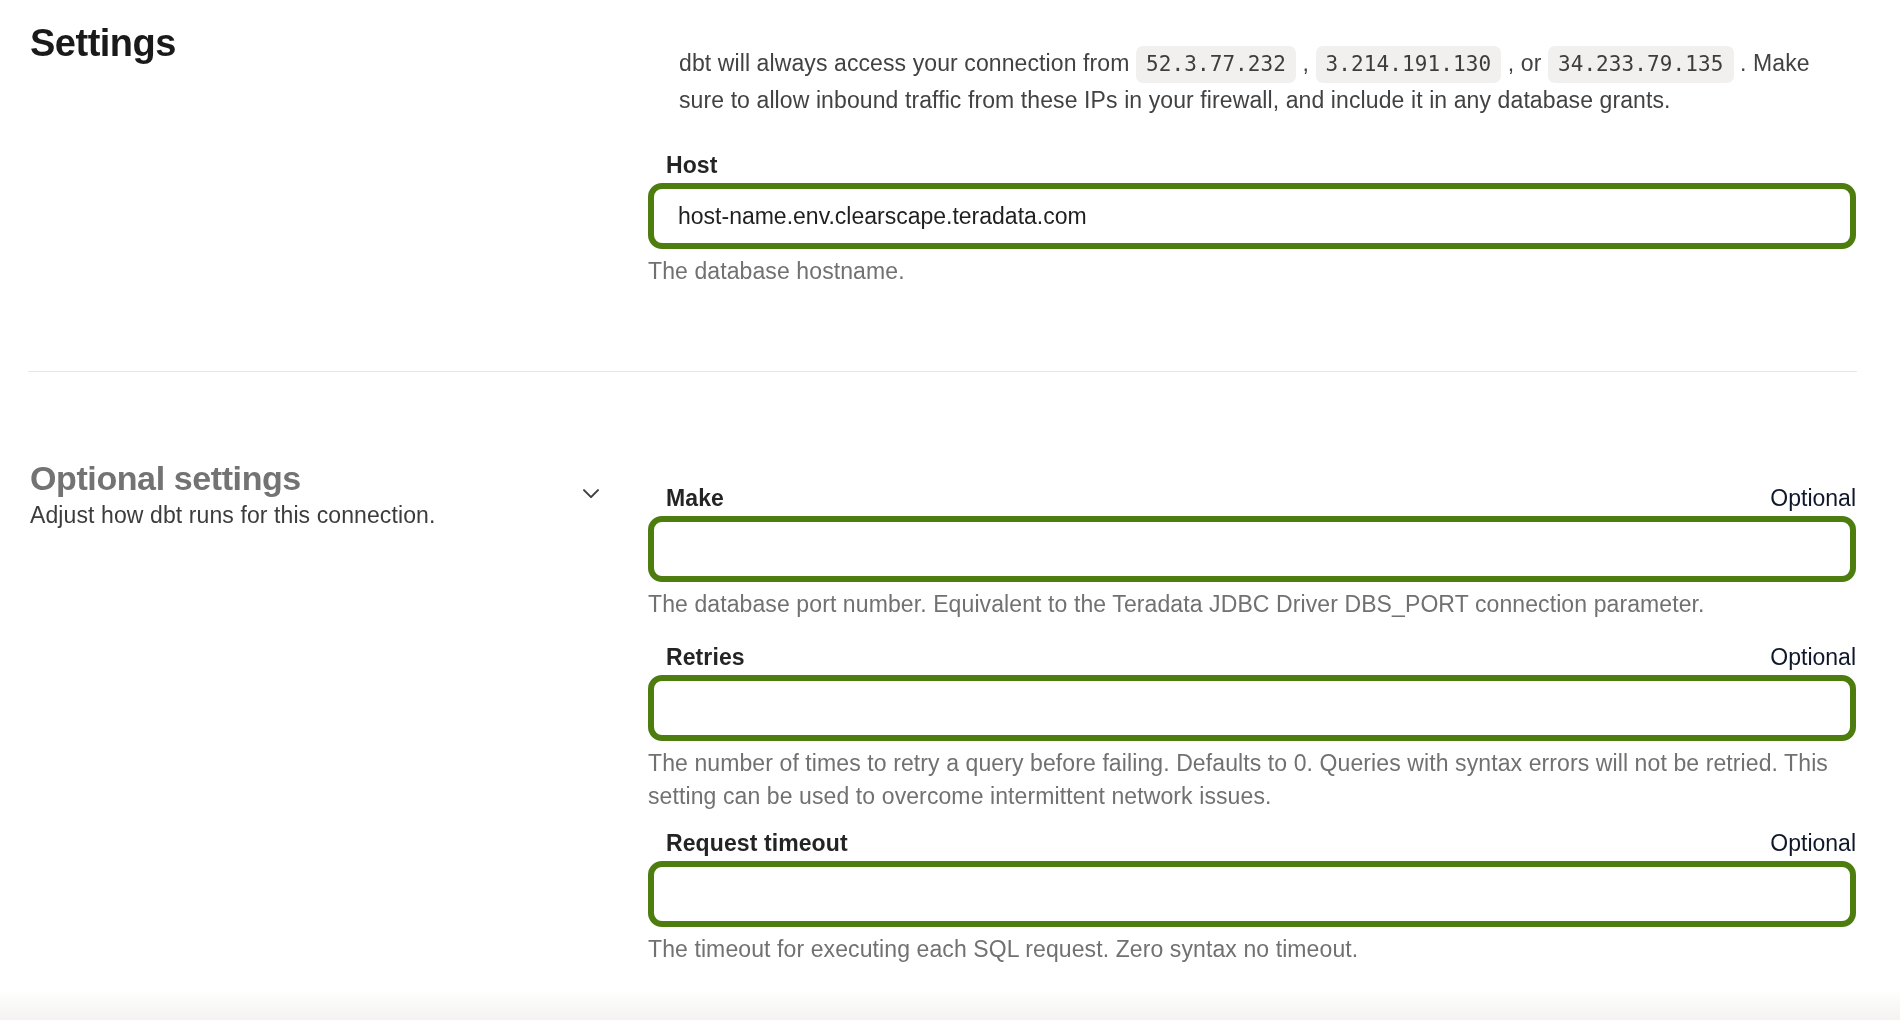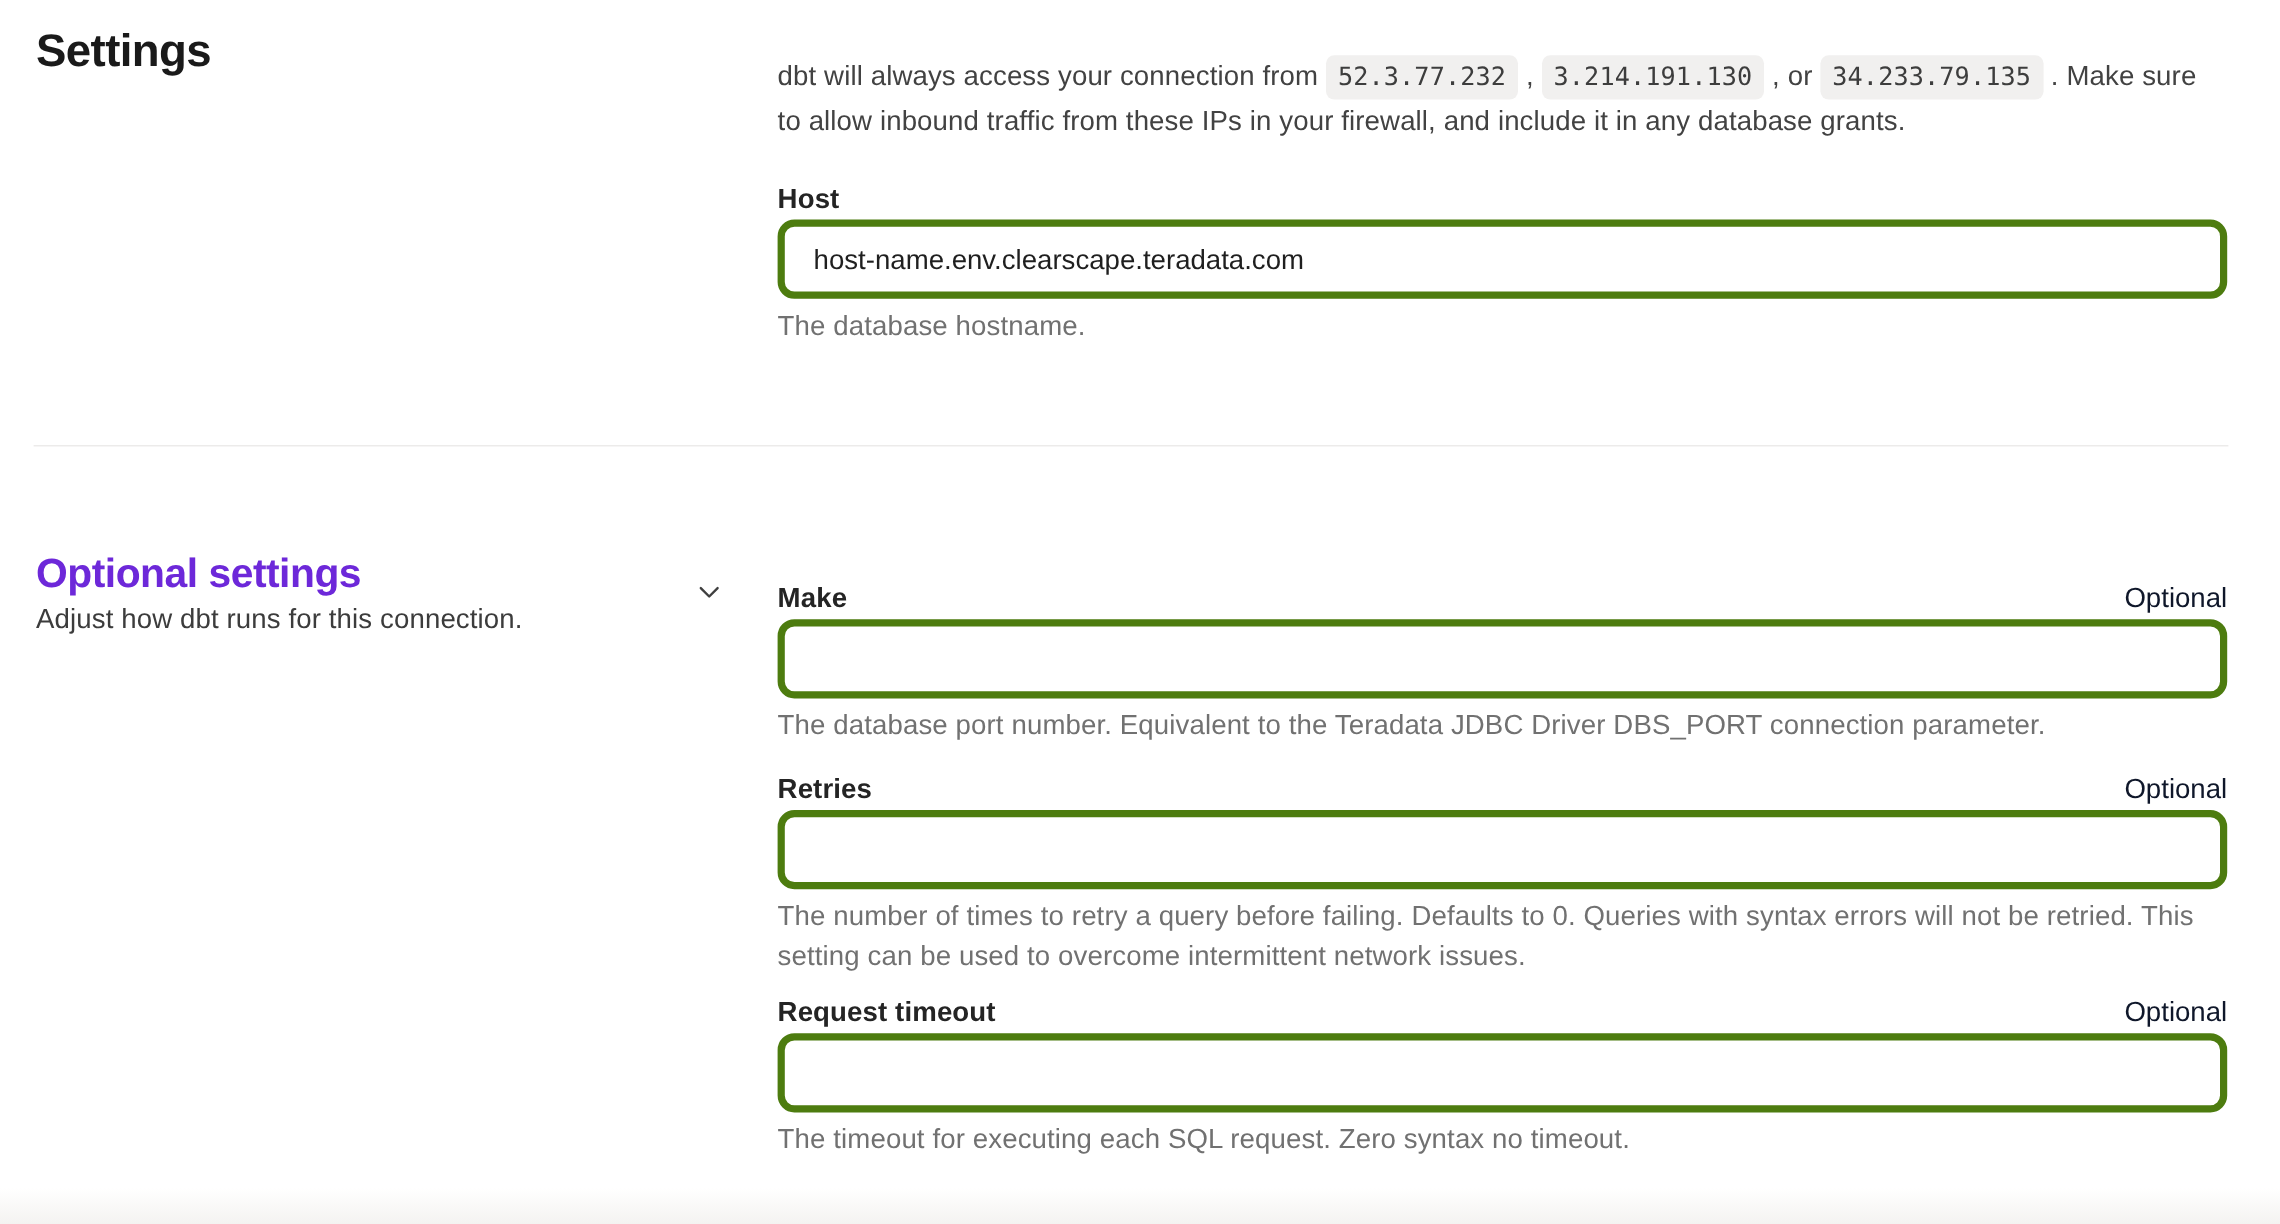--- a/index.html
+++ b/index.html
@@ -16,20 +16,21 @@
     letter-spacing: -0.5px;
     color: #1a1a1a;
   }
 
   .intro {
     margin-top: 46px;
     font-size: 23px;
     line-height: 34px;
     color: #424242;
     letter-spacing: 0.1px;
+    margin-left: 31px;
   }
   .ip-badge {
     display: inline-block;
     background: #f1f0ef;
     border-radius: 7px;
     padding: 1px 10px 2px 10px;
     font-family: "DejaVu Sans Mono", monospace;
     font-size: 21px;
     color: #3d3d3d;
     white-space: nowrap;
@@ -40,21 +41,21 @@
     font-weight: 700;
     color: #242424;
     line-height: 28px;
     letter-spacing: 0.1px;
   }
   .optional-tag {
     font-size: 23px;
     color: #0f172a;
     line-height: 28px;
   }
-  .field-header { display: flex; justify-content: space-between; align-items: flex-end; }
+  .field-header { display: flex; justify-content: space-between; align-items: flex-end; margin-left: 18px; }
 
   .text-input {
     display: block;
     width: 100%;
     height: 66px;
     margin-top: 4px;
     border: 6px solid #4d7c0f;
     border-radius: 14px;
     padding: 0 24px;
     font-family: "Liberation Sans", sans-serif;
@@ -81,21 +82,21 @@
     margin: 83px 43px 0 28px;
   }
 
   
   .section-optional { position: relative; }
   .section-heading {
     margin-top: 84px;
     font-size: 34px;
     font-weight: 700;
     letter-spacing: -0.4px;
-    color: #6d28d9;
+    color: #737373;
     line-height: 44px;
   }
   .section-subtitle {
     font-size: 23px;
     color: #3c3c3c;
     line-height: 30px;
     letter-spacing: 0.1px;
   }
   .collapse-toggle {
     position: absolute;

